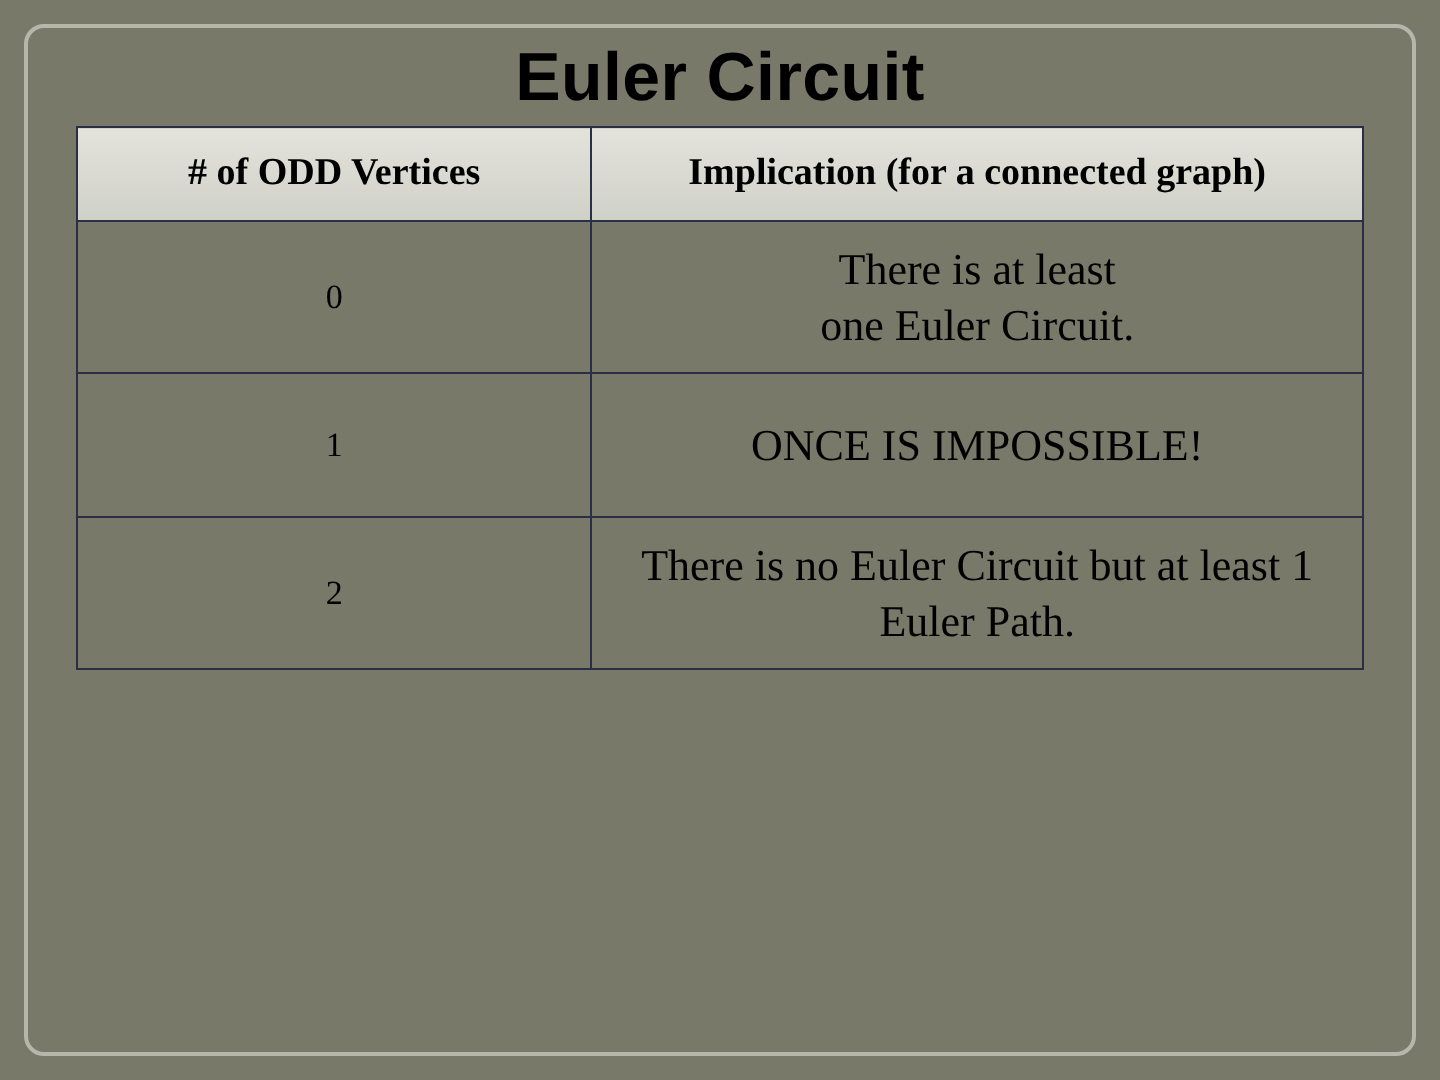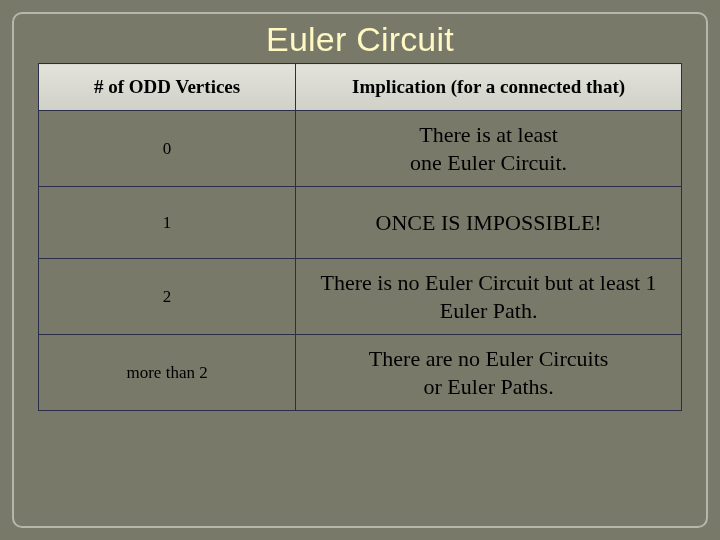--- a/index.html
+++ b/index.html
@@ -10,23 +10,23 @@
   }
   .slide {
     position: absolute;
     top: 12px; left: 12px; right: 12px; bottom: 12px;
     background: #79796a;
     border: 2px solid #b7b6ab;
     border-radius: 10px;
     overflow: hidden;
   }
   .title {
-    color: #fef9c3;
+    color: #000000;
     font-size: 34px;
-    font-weight: 400;
+    font-weight: 700;
     text-align: center;
     margin-top: 6px;
     margin-bottom: 4px;
     letter-spacing: 0.2px;
   }
   .subtitle {
     color: #000;
     font-size: 21px;
     margin: 0 18px 12px 18px;
     line-height: 1.25;
@@ -65,36 +65,32 @@
 <body>
 
 <div class="slide">
   <h1 class="title">Euler Circuit</h1>
 
   <div class="table-wrap">
     <table>
       <thead>
         <tr>
           <th class="col-left"># of ODD Vertices</th>
-          <th class="col-right">Implication (for a connected that)</th>
+          <th class="col-right">Implication (for a connected graph)</th>
         </tr>
       </thead>
       <tbody>
         <tr>
           <td class="left-col">0</td>
           <td class="right-col">There is at least<br>one Euler Circuit.</td>
         </tr>
         <tr>
           <td class="left-col">1</td>
           <td class="right-col">ONCE IS IMPOSSIBLE!</td>
         </tr>
         <tr>
           <td class="left-col">2</td>
           <td class="right-col">There is no Euler Circuit but at least 1<br>Euler Path.</td>
         </tr>
-        <tr>
-          <td class="left-col">more than 2</td>
-          <td class="right-col">There are no Euler Circuits<br>or Euler Paths.</td>
-        </tr>
       </tbody>
     </table>
   </div>
 </div>
 
 </body></html>

